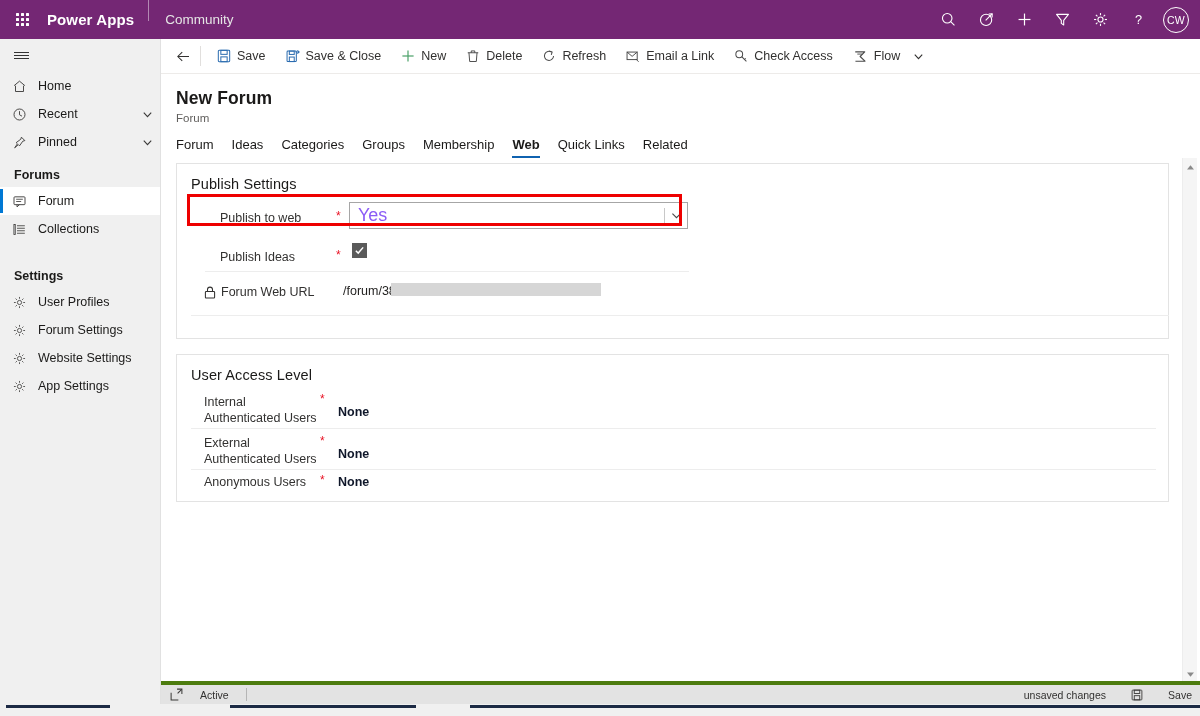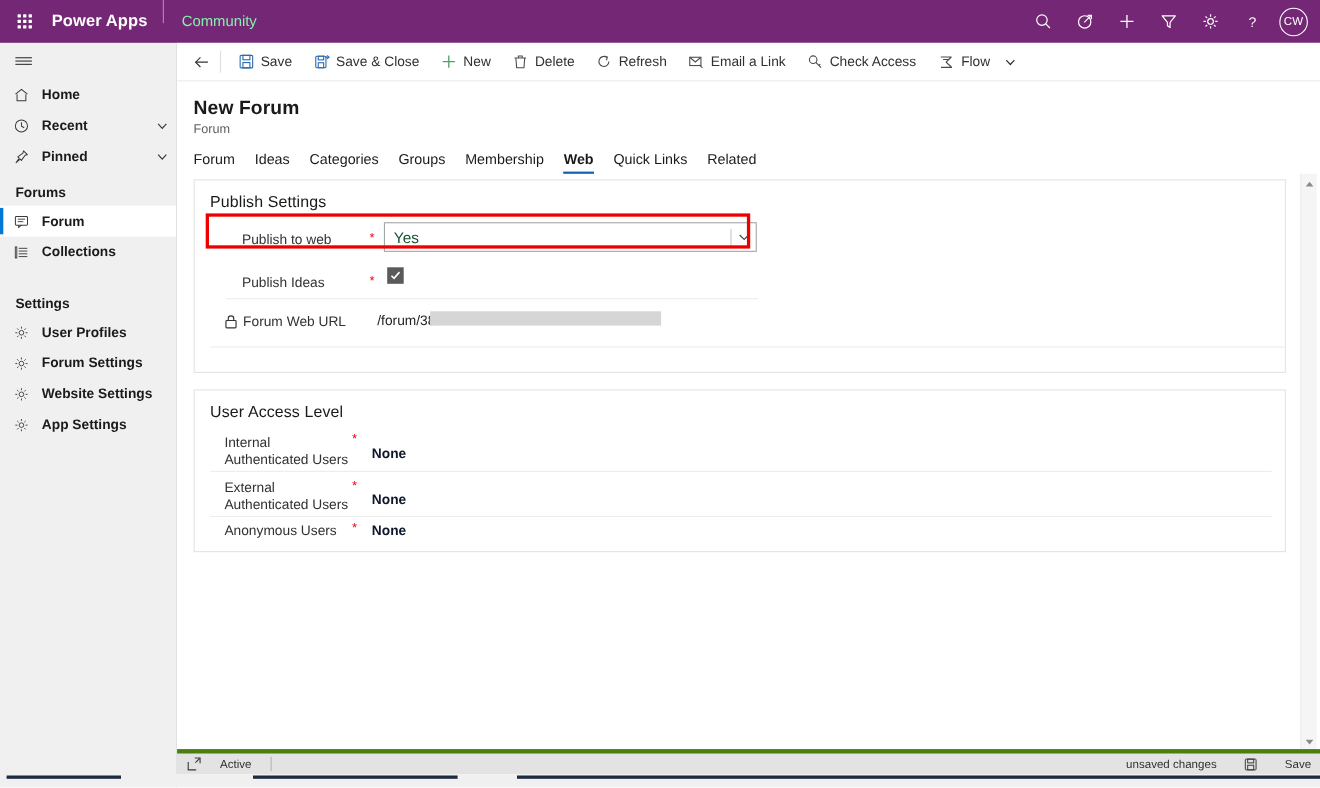--- a/index.html
+++ b/index.html
@@ -17,21 +17,21 @@
     background: #742774; display: flex; 
   }
   .waffle { width: 44px; height: 39px; display: flex; align-items: center; justify-content: center; cursor: pointer; }
   .waffle-grid { display: grid; grid-template-columns: repeat(3, 3px); grid-template-rows: repeat(3, 3px); gap: 2px; }
   .waffle-grid i { display: block; width: 3px; height: 3px; background: #ffffff; border-radius: 0.5px; }
   .brand {
     color: #ffffff; font-size: 15px; font-weight: bold; letter-spacing: .1px;
     padding: 0 14px 0 3px; line-height: 39px;
   }
   .brand-div { width: 1px; height: 21px; background: #b389b3; }
-  .env-name { color: #86efac; font-size: 13.5px; padding-left: 16px; line-height: 39px; }
+  .env-name { color: #e5e5e5; font-size: 13.5px; padding-left: 16px; line-height: 39px; }
   .top-right { margin-left: auto; display: flex; align-items: center; height: 39px; padding-right: 11px; }
   .ticon {
     width: 38px; height: 39px; display: flex; align-items: center; justify-content: center;
     color: #ffffff; cursor: pointer;
   }
   .ticon svg { display: block; }
   .avatar {
     width: 26px; height: 26px; border-radius: 50%; border: 1px solid #ffffff;
     color: #ffffff; font-size: 10.5px; display: flex; align-items: center; justify-content: center;
     margin-left: 6px; cursor: pointer; letter-spacing: .2px;
@@ -39,21 +39,21 @@
 
   
   .sidebar {
     position: absolute; left: 0; top: 39px; width: 161px; height: 677px;
     background: #f0f0f0; border-right: 1px solid #e1e1e1;
   }
   .hamburger { height: 33px; display: flex; align-items: center; padding-left: 14px; cursor: pointer; }
   .hamburger span { display: block; width: 15px; height: 1.5px; background: #333333; margin: 1.7px 0; }
   .nav-item {
     height: 28px; display: flex; align-items: center; padding-left: 12px;
-    font-size: 12.5px; color: #1b1a19; cursor: pointer; position: relative; font-weight: bold;
+    font-size: 12.5px; color: #1b1a19; cursor: pointer; position: relative;
   }
   .nav-item .ni-ico { width: 26px; display: flex; align-items: center; color: #3b3a39; }
   .nav-item .ni-label { flex: 1; }
   .nav-item .ni-chev { width: 26px; display: flex; align-items: center; justify-content: center; color: #3b3a39; }
   .nav-item.selected { background: #ffffff; }
   .nav-item.selected::before {
     content: ""; position: absolute; left: 0; top: 2px; bottom: 2px; width: 3px; background: #0078d4;
   }
   .nav-group {
     font-size: 12.5px; font-weight: bold; color: #1b1a19;
@@ -115,21 +115,21 @@
 
   .lock-ico { display: inline-flex; vertical-align: -2px; margin-right: 5px; color: #323130; }
 
   .divider { position: absolute; height: 1px; background: #ededed; }
 
   
   .ddl {
     position: absolute; background: #ffffff; border: 1px solid #a6a6a6;
     display: flex; align-items: center;
   }
-  .ddl-text { flex: 1; font-size: 14px; color: #14532d; padding-left: 8px; }
+  .ddl-text { flex: 1; font-size: 18px; color: #8b5cf6; padding-left: 8px; }
   .ddl-div { width: 1px; height: 16px; background: #c8c8c8; }
   .ddl-chev { width: 22px; display: flex; align-items: center; justify-content: center; color: #4a4a4a; }
 
   
   .chk {
     position: absolute; width: 15px; height: 15px; background: #5a5a5a;
     display: flex; align-items: center; justify-content: center; cursor: pointer;
   }
   .chk svg { display: block; }
 

